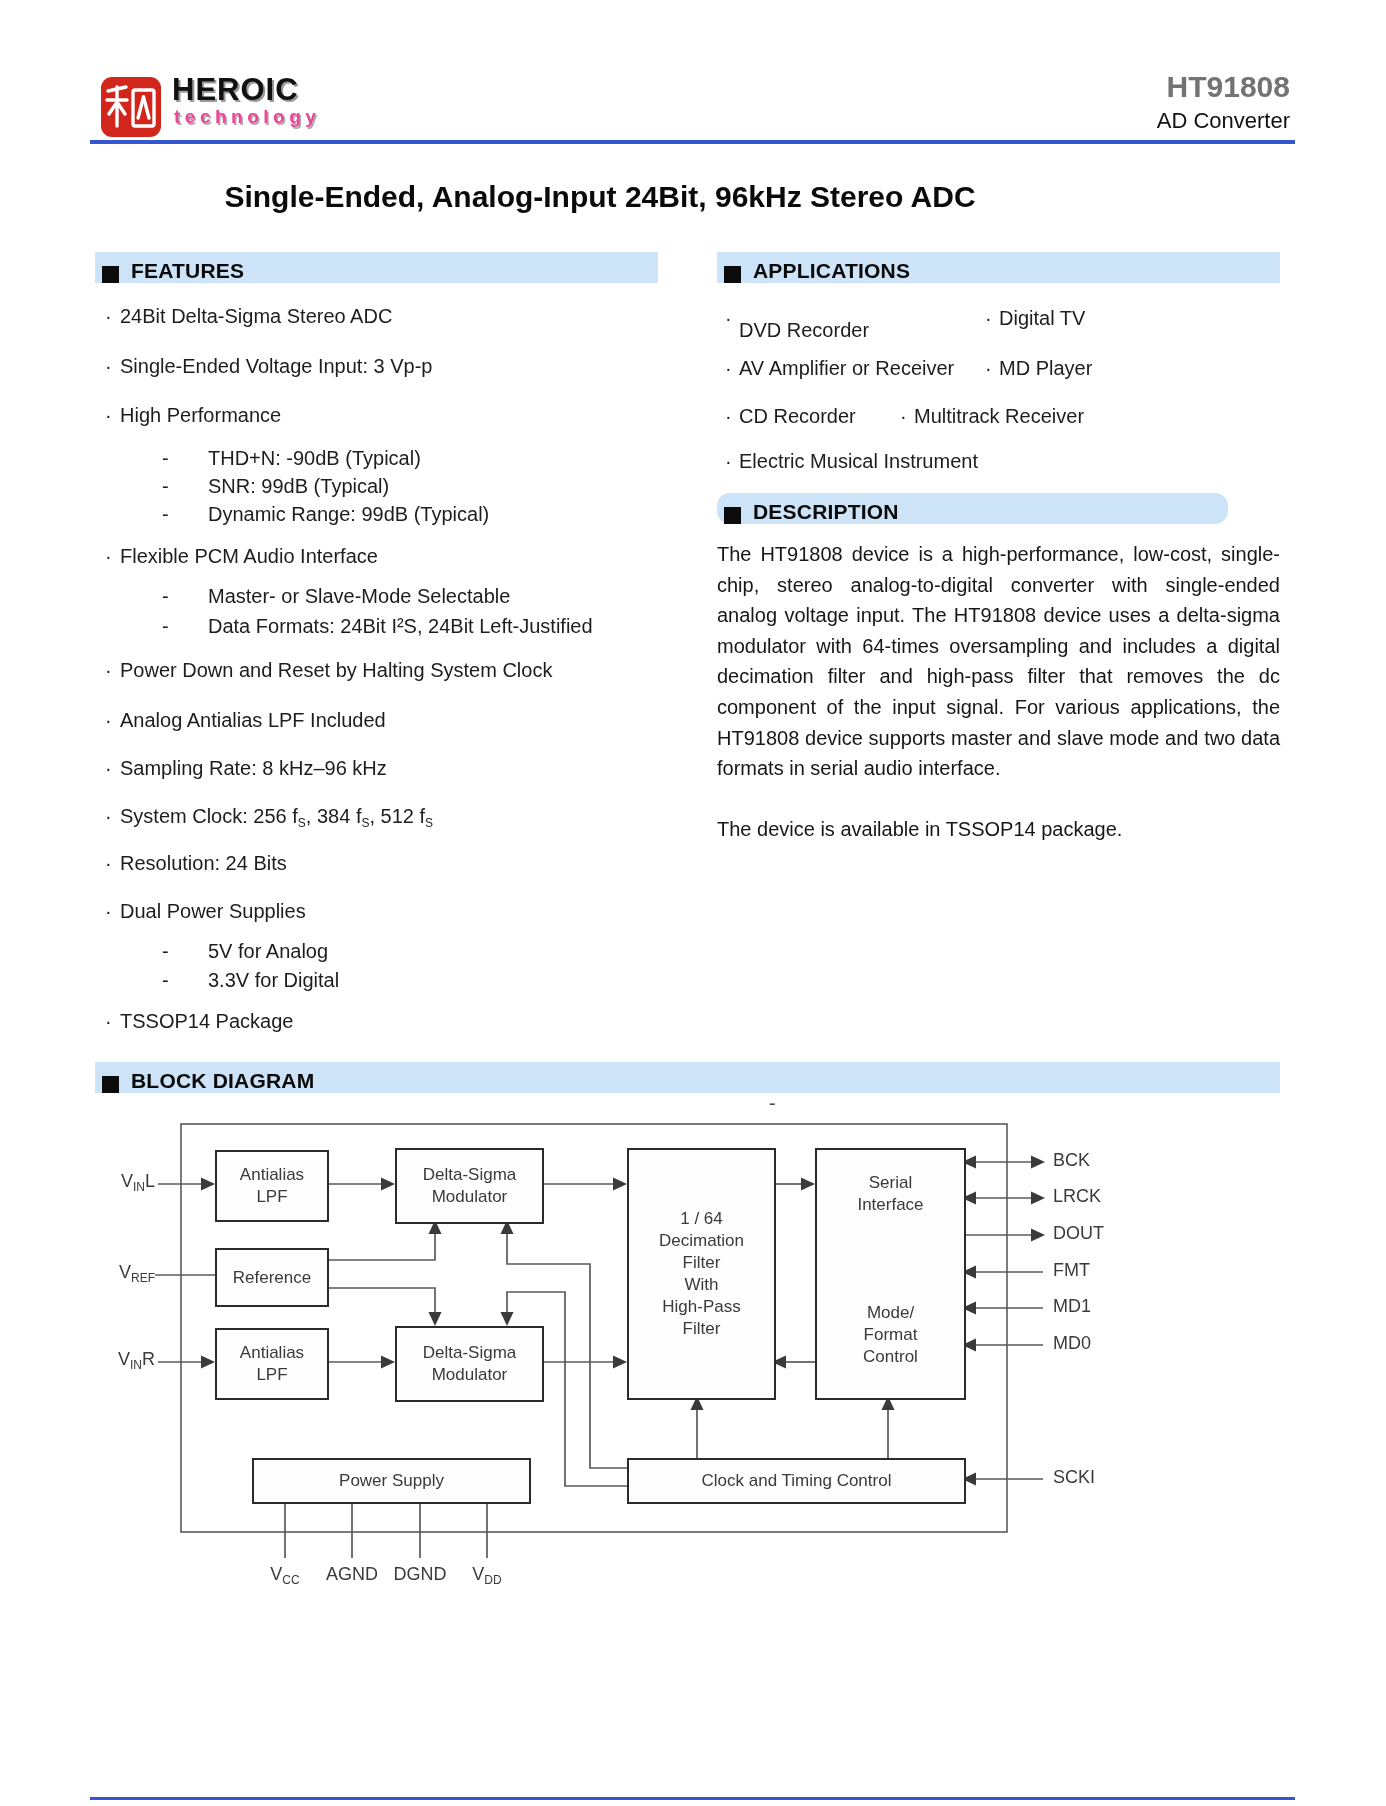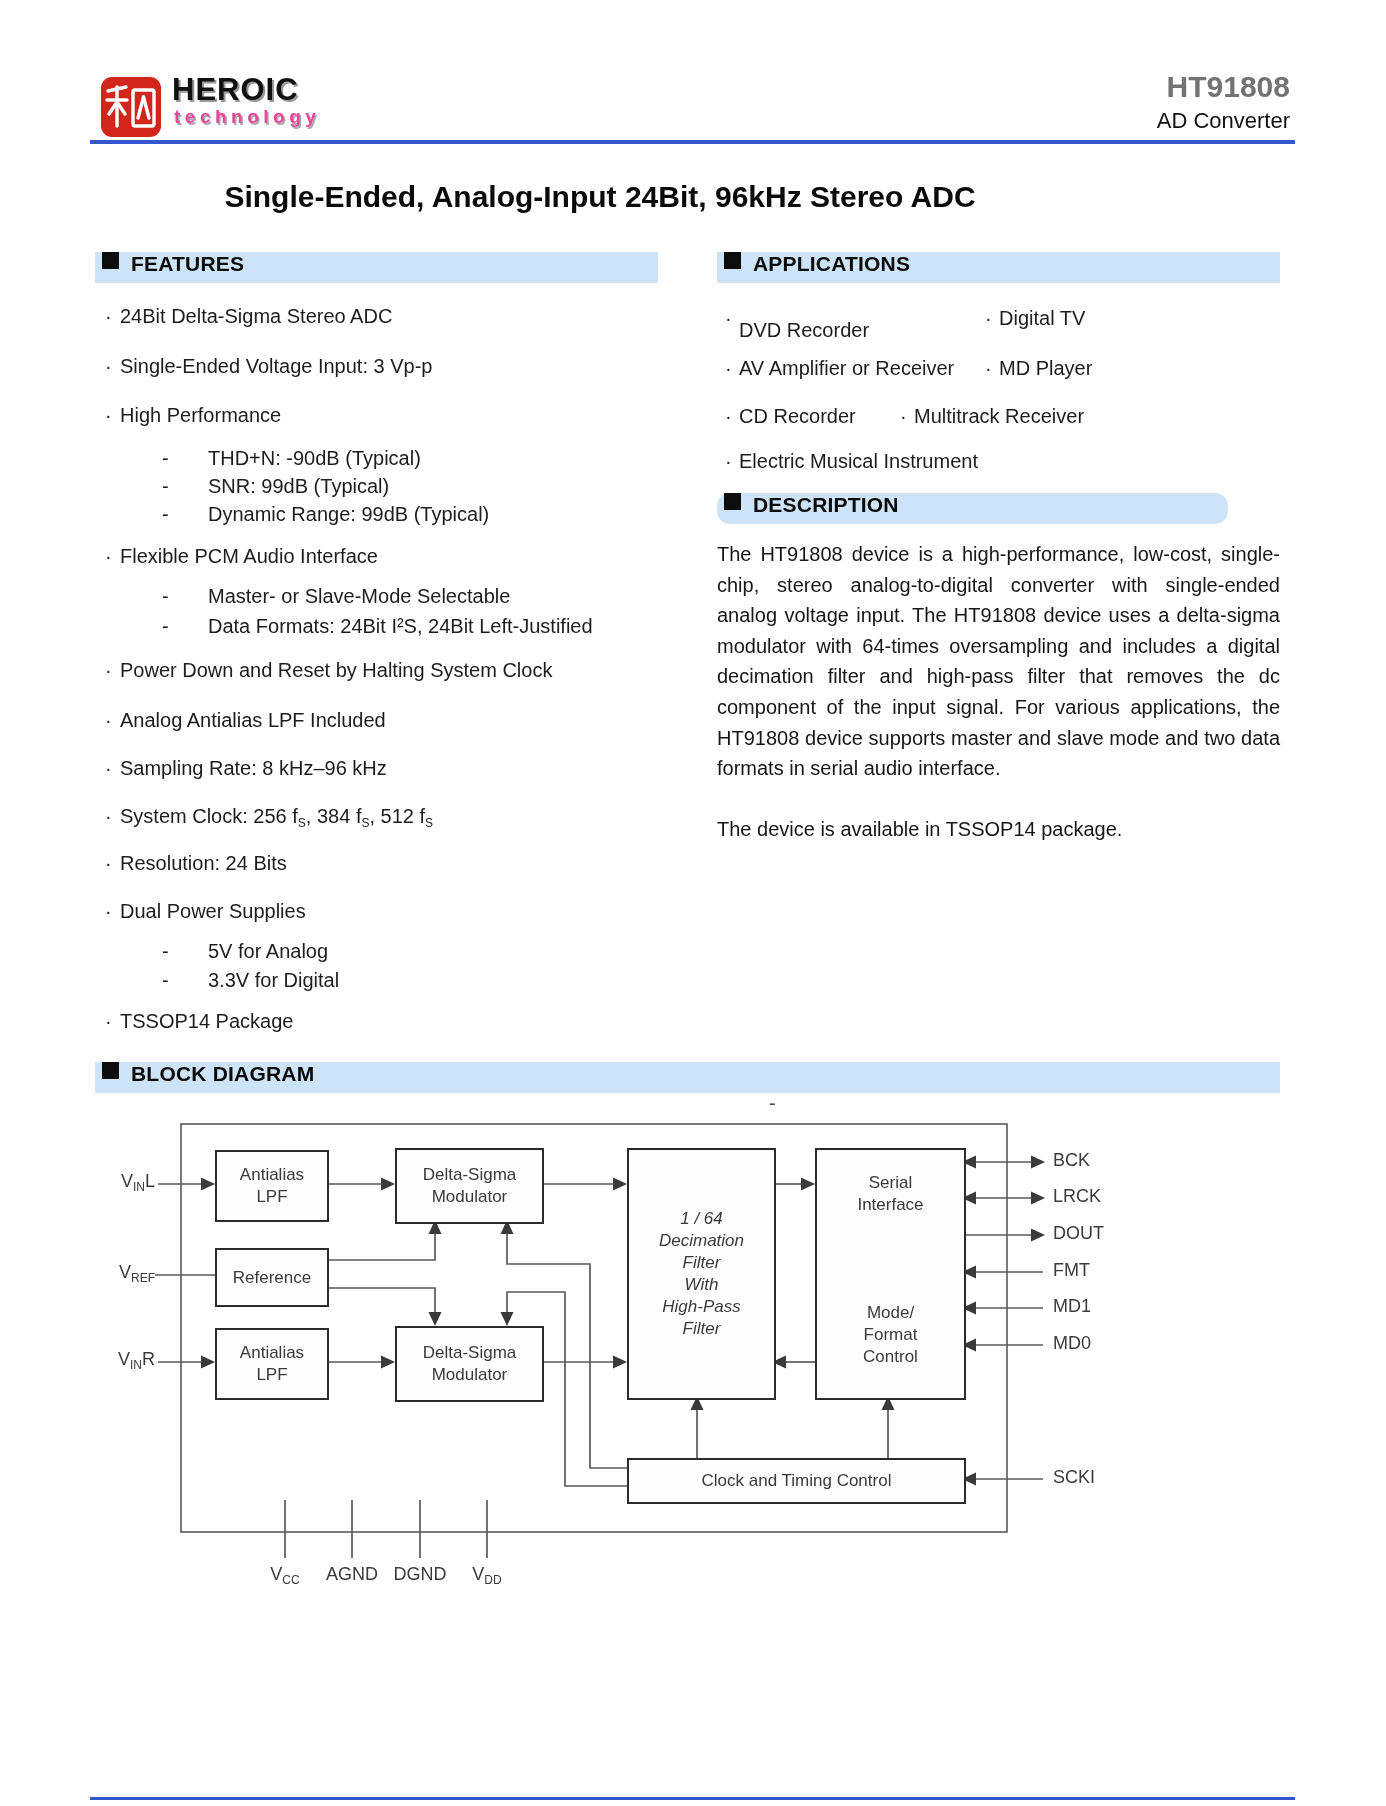--- a/index.html
+++ b/index.html
@@ -16,21 +16,21 @@
   .brand-tech{position:absolute; left:174px; top:106px; font-size:19px; font-weight:bold;
     letter-spacing:4.5px; color:#ec4899; text-shadow:1.5px 1.5px 0 #aaa;}
   .part-number{position:absolute; right:96px; top:70px; font-size:30px; font-weight:bold; color:#737373;}
   .part-type{position:absolute; right:96px; top:108px; font-size:22px; color:#111;}
   .hrule{position:absolute; left:90px; width:1205px; height:4px; background:#3457cf;}
 
   .doc-title{position:absolute; left:95px; top:180px; width:1010px; text-align:center;
     font-size:30px; font-weight:bold; color:#0a0a0a;}
 
   
-  .band{position:absolute; height:31px; background:#cde3f7; display:flex; align-items:flex-start;}
+  .band{position:absolute; height:31px; background:#cde3f7; display:flex; align-items:flex-end;}
   .band .sq{width:17px; height:17px; background:#0c0c0c; margin-left:7px; flex:0 0 auto;}
   .band .band-label{font-size:21px; font-weight:bold; color:#0a0a0a; margin-left:12px; letter-spacing:0.2px;}
 
   
   .list-col{position:absolute;}
   .f-item{position:absolute; font-size:20px; color:#1d1d1d; white-space:nowrap;}
   .f-item .f-bullet{position:absolute; left:10px; top:0;}
   .f-item .f-text{position:absolute; left:25px; top:0;}
   .f-item.lvl2 .f-bullet{left:67px;}
   .f-item.lvl2 .f-text{left:113px;}
@@ -294,40 +294,43 @@
           <span class="bline">Antialias</span>
           <span class="bline">LPF</span>
         </div>
     </div>
     <div class="dbox" style="left:300px; top:208px; width:145px; height:72px;">
       <div>
           <span class="bline">Delta-Sigma</span>
           <span class="bline">Modulator</span>
         </div>
     </div>
-    <div class="dbox" style="left:532px; top:30px; width:145px; height:248px;font-style:italic;">
+    <div class="dbox" style="left:532px; top:30px; width:145px; height:248px;">
       <div>
         <span class="bline">1 / 64</span>
         <span class="bline">Decimation</span>
         <span class="bline">Filter</span>
         <span class="bline">With</span>
         <span class="bline">High-Pass</span>
         <span class="bline">Filter</span>
       </div>
     </div>
     <div class="dbox" style="left:720px; top:30px; width:147px; height:248px;">
       <div style="position:absolute; left:0; top:22px; width:100%;">
         <span class="bline">Serial</span>
         <span class="bline">Interface</span>
       </div>
       <div style="position:absolute; left:0; top:152px; width:100%;">
         <span class="bline">Mode/</span>
         <span class="bline">Format</span>
         <span class="bline">Control</span>
       </div>
+    </div>
+    <div class="dbox" style="left:157px; top:340px; width:275px; height:42px;">
+      <div>Power Supply</div>
     </div>
     <div class="dbox" style="left:532px; top:340px; width:335px; height:42px;">
       <div>Clock and Timing Control</div>
     </div>
 
     <div class="pin-label pin-left" style="left:6px; top:53px;"><span>V</span><span class="sub">IN</span><span>L</span></div>
     <div class="pin-label pin-left" style="left:6px; top:144px;"><span>V</span><span class="sub">REF</span><span></span></div>
     <div class="pin-label pin-left" style="left:6px; top:231px;"><span>V</span><span class="sub">IN</span><span>R</span></div>
 
     <div class="pin-label" style="left:958px; top:32px;">BCK</div>

